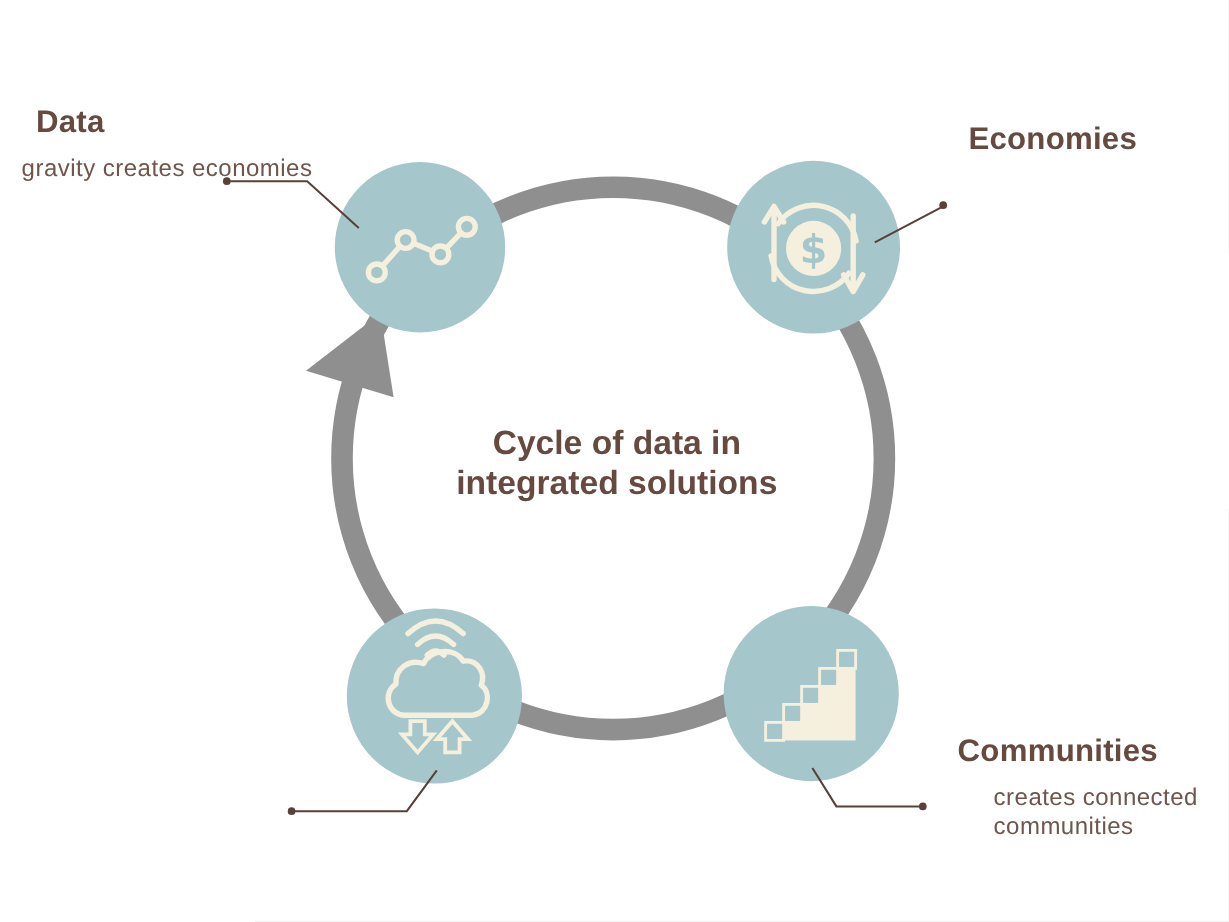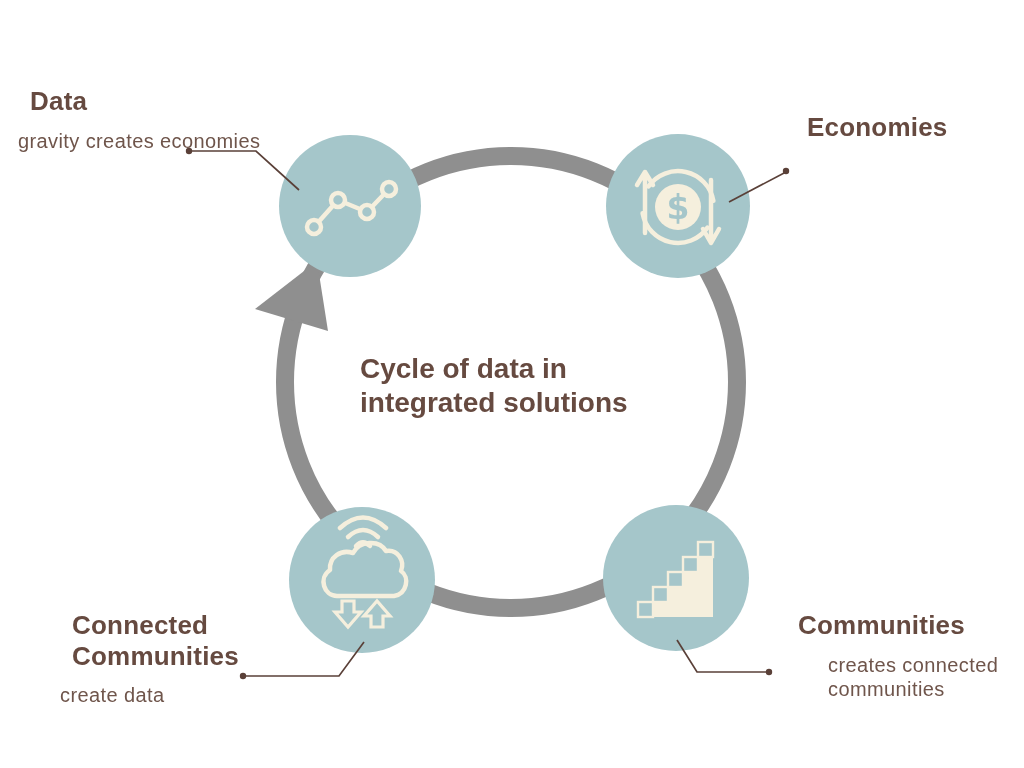--- a/index.html
+++ b/index.html
@@ -32,25 +32,25 @@
   .label{position:absolute;}
   .label h3{
     margin:12px;font-size:26px;font-weight:bold;color:var(--heading);
     line-height:1.18;letter-spacing:.2px;
   }
   .label p{
     margin:9px 0 0 0;font-size:20px;font-weight:normal;color:var(--subtitle);
     line-height:1.22;letter-spacing:.4px;
   }
   .label-center{
-    position:absolute;left:360px;top:352px;width:308px;
+    position:absolute;left:360px;top:352px;width:308px;text-align:center;
     font-size:28px;font-weight:bold;color:var(--heading);line-height:1.2;
   }
   .label-data{left:18px;top:74px;}
-  .label-economies{left:795px;top:100px;}
+  .label-economies{left:795px;top:88px;}
   .label-economies p{width:150px;}
   .label-connected{left:60px;top:598px;}
   .label-connected h3{width:195px;}
   .label-opportunity{left:786px;top:598px;}
   .label-opportunity p{width:200px;margin-left:42px;}
 </style>
 </head>
 <body>
 
 <div class="stage">
@@ -127,23 +127,19 @@
 
   <div class="label label-data">
     <h3>Data</h3>
     <p>gravity creates economies</p>
   </div>
 
   <div class="label label-economies">
     <h3>Economies</h3>
   </div>
 
-  <div class="label label-connected">
-    <h3>Connected Communities</h3>
-    <p>create data</p>
-  </div>
 
   <div class="label label-opportunity">
     <h3>Communities</h3>
     <p>creates connected communities</p>
   </div>
 
 </div>
 
 </body></html>

